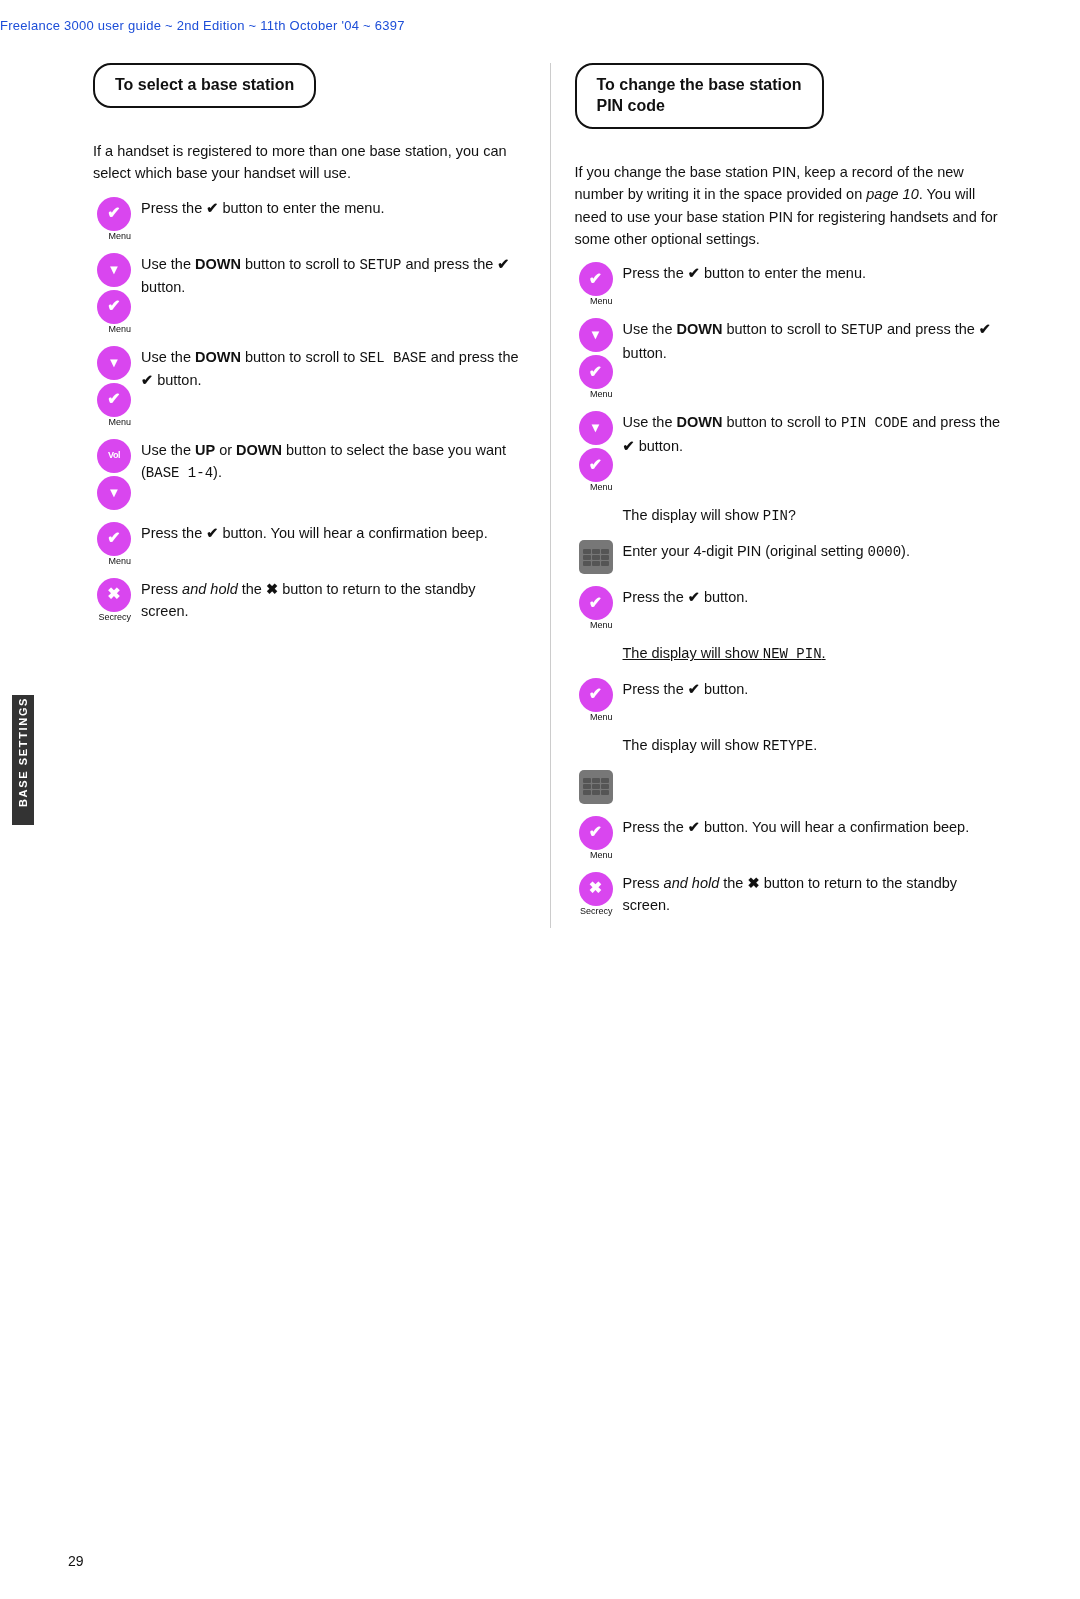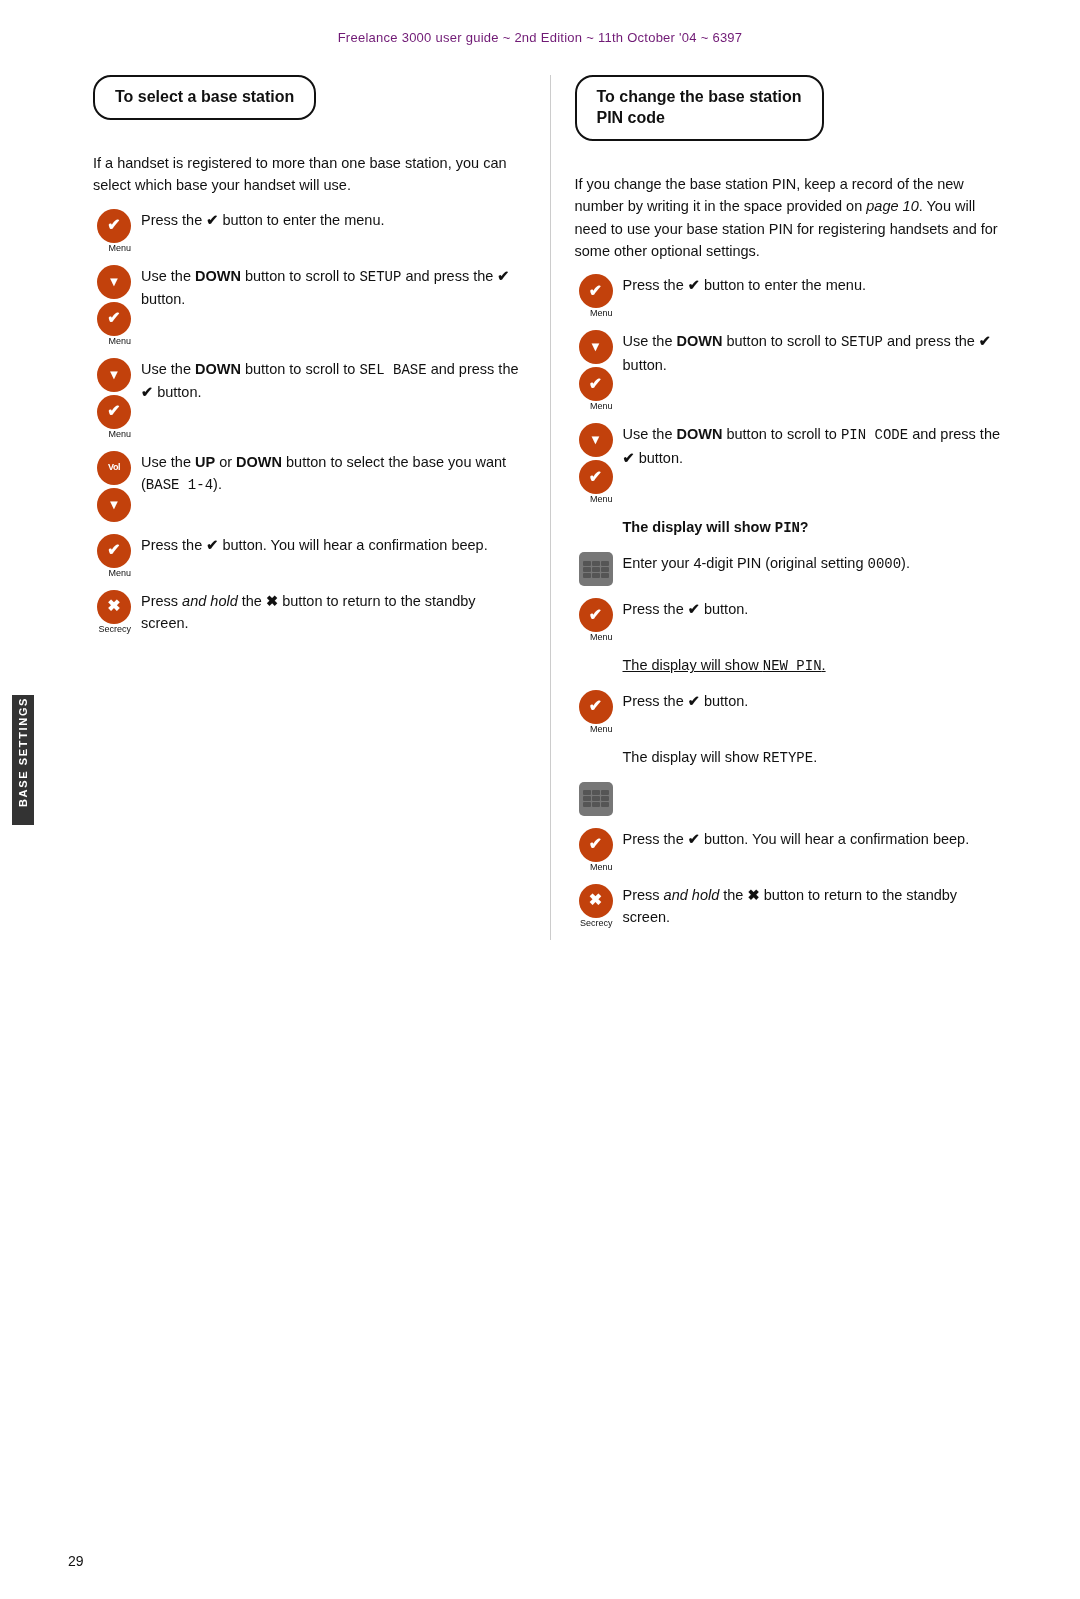--- a/index.html
+++ b/index.html
@@ -7,24 +7,23 @@
       width: 1080px;
       min-height: 1599px;
       background: #fff;
       font-family: Arial, Helvetica, sans-serif;
       font-size: 15px;
       color: #111;
       position: relative;
     }
 
     .page-header {
-      text-align: center;
       font-size: 13px;
-      color: #701a75;
-      padding: 30px 0 10px 0;
+      color: #1d4ed8;
+      padding: 18px 0 10px 0;
       letter-spacing: 0.02em;
     }
 
     .side-tab {
       position: absolute;
       left: 0;
       top: 50%;
       transform: translateY(-50%) rotate(-90deg);
       transform-origin: center center;
       background: #333;
@@ -71,21 +70,21 @@
       flex-direction: row;
       align-items: flex-start;
       margin-bottom: 12px;
       gap: 10px;
     }
 
     .icon-circle {
       width: 34px;
       height: 34px;
       border-radius: 50%;
-      background: #c2410c;
+      background: #d946ef;
       display: flex;
       align-items: center;
       justify-content: center;
       color: #fff;
       font-size: 15px;
       font-weight: bold;
       flex-shrink: 0;
     }
 
     .icon-circle.checkmark::after {
@@ -318,21 +317,21 @@
         <div class="icon-wrapper">
           <div class="icon-circle down-arrow"></div>
           <div class="icon-circle checkmark" style="margin-top:3px;"></div>
           <div class="icon-label">Menu</div>
         </div>
         <div class="instr-text">
           Use the <b>DOWN</b> button to scroll to <span class="mono">PIN CODE</span> and press the <b>✔</b> button.
         </div>
       </div>
 
-      <div class="instruction-row" style="margin-left:48px;font-weight:bold;">
+      <div class="instruction-row" style="margin-left:48px;">
         <div class="instr-text">
           The display will show <span class="mono">PIN?</span>
         </div>
       </div>
 
       <div class="instruction-row">
         <div class="icon-wrapper">
           <div class="icon-circle keypad" style="display:flex;align-items:center;justify-content:center;background:#777;border-radius:5px;">
             <div class="keypad-grid">
               <div class="keypad-dot"></div>

